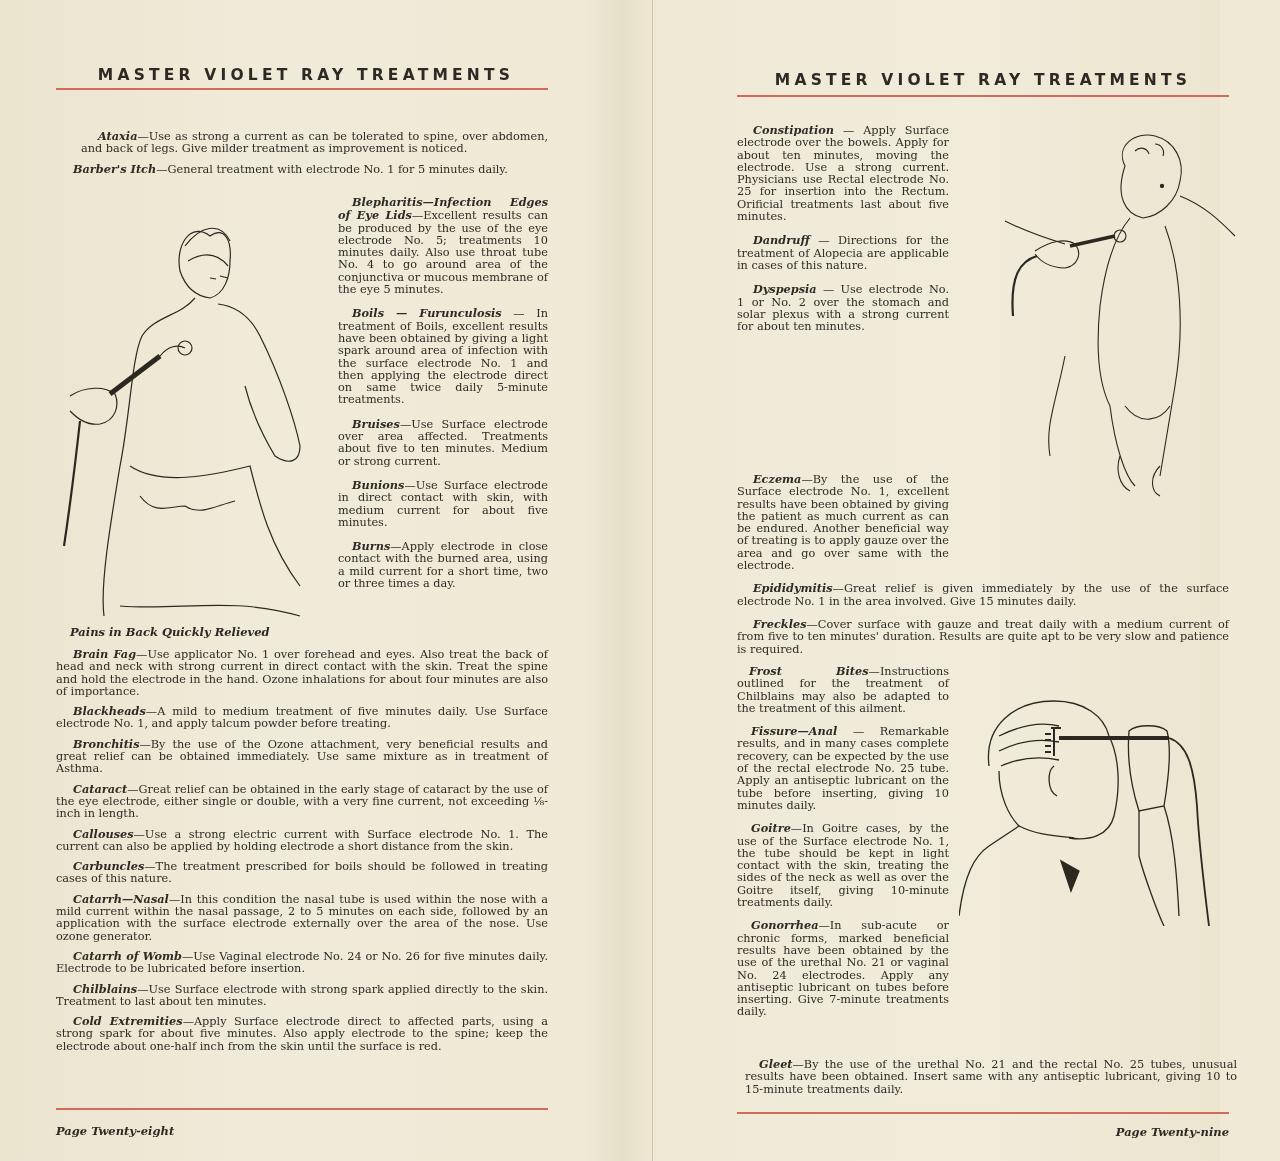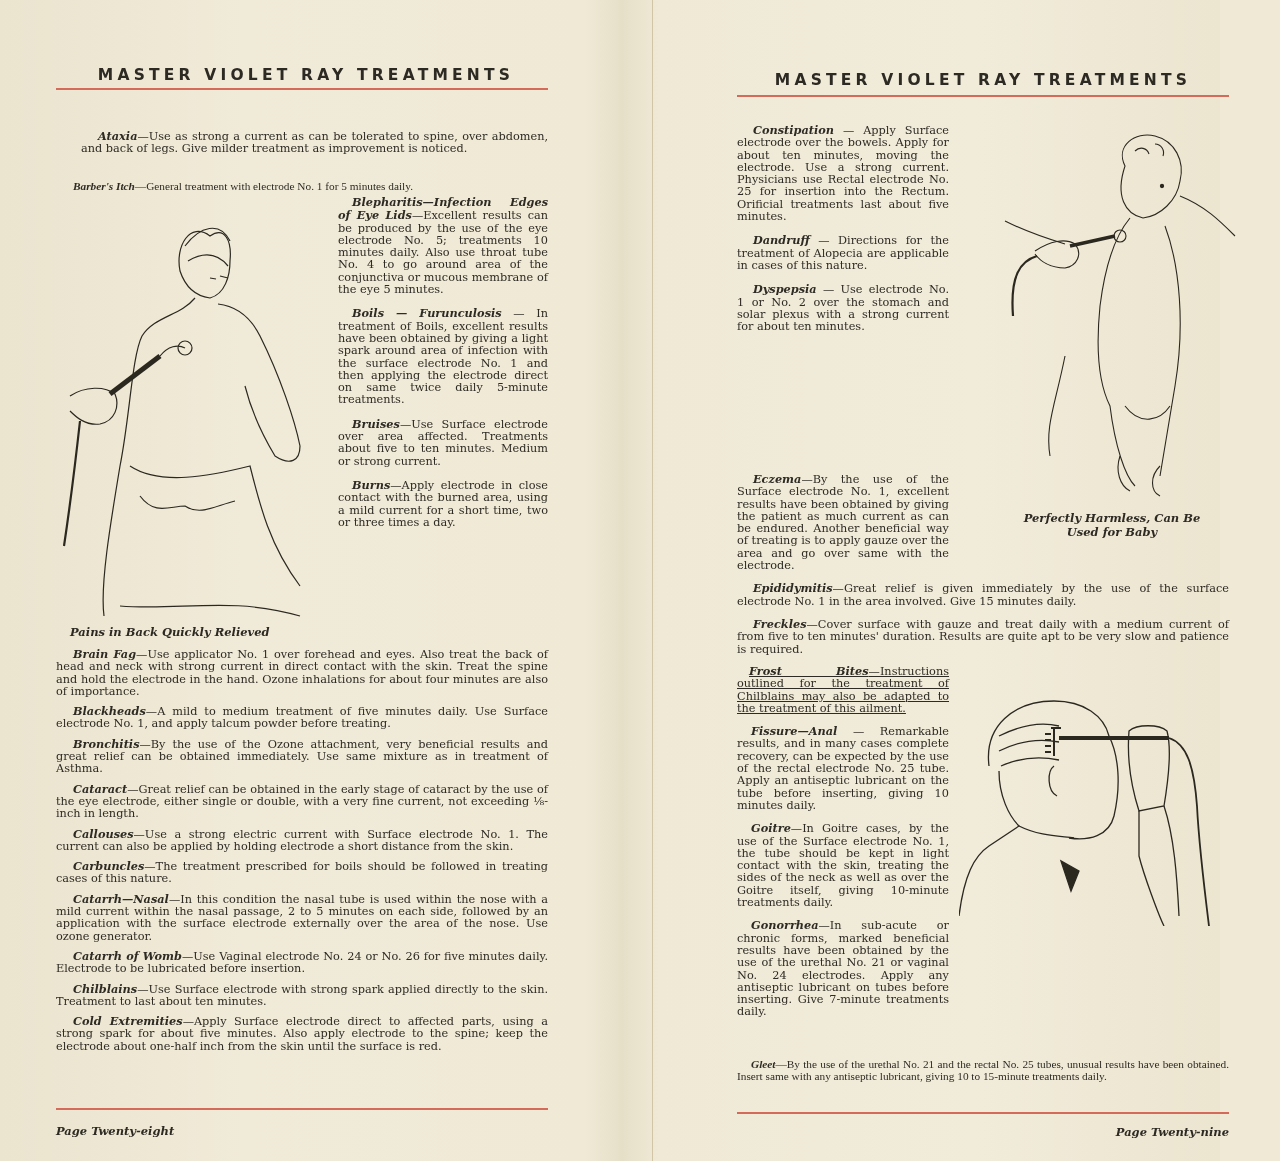--- a/index.html
+++ b/index.html
@@ -44,21 +44,21 @@
 
 <div class="spread">
   <div class="spine"></div>
 
   <div class="page left">
     <div class="running-head">MASTER VIOLET RAY TREATMENTS</div>
     <div class="head-rule"></div>
 
     <div class="block" style="top:130px; left:0; width:492px;">
       <p class="entry" style="text-indent:17px;margin-left:25px;"><span class="term">Ataxia</span><span>—Use as strong a current as can be tolerated to spine, over abdomen, and back of legs. Give milder treatment as improvement is noticed.</span></p>
-      <p class="entry" style="text-indent:17px; margin-top:24px;font-family:Liberation Serif, serif;"><span class="term">Barber's Itch</span><span>—General treatment with electrode No. 1 for 5 minutes daily.</span></p>
+      <p class="entry" style="text-indent:17px; margin-top:7px;"><span class="term">Barber's Itch</span><span>—General treatment with electrode No. 1 for 5 minutes daily.</span></p>
     </div>
 
     <div class="fig" style="left:4px; top:206px; width:270px; height:420px;">
       <svg width="270" height="420" viewBox="0 0 270 420" fill="none" stroke="#2b2820" stroke-width="1.2">
         <path d="M150 30 C130 15 115 40 120 65 C125 80 135 90 150 92 C165 88 170 70 170 55 C172 35 165 20 150 30 Z"></path>
         <path d="M125 40 C140 20 160 15 170 35"></path>
         <path d="M128 55 C145 45 158 48 168 60"></path>
         <path d="M160 70 l8 2 M150 72 l6 1"></path>
         <path d="M158 98 C175 100 190 110 200 130 C220 170 235 215 240 240 C240 255 230 260 215 250 C200 225 190 200 185 180"></path>
         <path d="M135 92 C120 110 95 110 82 130 C72 150 70 210 60 260 C50 320 40 380 44 410"></path>
@@ -71,20 +71,21 @@
         <circle cx="125" cy="142" r="7"></circle>
         <path d="M20 215 C15 260 10 300 4 340" stroke-width="2.2"></path>
       </svg>
     </div>
     <div class="caption" style="left:14px; top:625px; width:240px; text-align:left;">Pains in Back Quickly Relieved</div>
 
     <div class="block" style="top:196px; left:282px; width:210px;">
       <p class="entry" style="text-indent:14px;"><span class="term">Blepharitis—Infection Edges of Eye Lids</span><span>—Excellent results can be produced by the use of the eye electrode No. 5; treatments 10 minutes daily. Also use throat tube No. 4 to go around area of the conjunctiva or mucous membrane of the eye 5 minutes.</span></p>
       <p class="entry" style="text-indent:14px; margin-top:11px;"><span class="term">Boils — Furunculosis</span><span> — In treatment of Boils, excellent results have been obtained by giving a light spark around area of infection with the surface electrode No. 1 and then applying the electrode direct on same twice daily 5-minute treatments.</span></p>
       <p class="entry" style="text-indent:14px; margin-top:11px;"><span class="term">Bruises</span><span>—Use Surface electrode over area affected. Treatments about five to ten minutes. Medium or strong current.</span></p>
+      <p class="entry" style="text-indent:14px; margin-top:11px;"><span class="term">Bunions</span><span>—Use Surface electrode in direct contact with skin, with medium current for about five minutes.</span></p>
       <p class="entry" style="text-indent:14px; margin-top:11px;"><span class="term">Burns</span><span>—Apply electrode in close contact with the burned area, using a mild current for a short time, two or three times a day.</span></p>
     </div>
 
     <div class="block" style="top:648px; left:0; width:492px;">
       <p class="entry" style="text-indent:17px;"><span class="term">Brain Fag</span><span>—Use applicator No. 1 over forehead and eyes. Also treat the back of head and neck with strong current in direct contact with the skin. Treat the spine and hold the electrode in the hand. Ozone inhalations for about four minutes are also of importance.</span></p>
       <p class="entry" style="text-indent:17px; margin-top:7px;"><span class="term">Blackheads</span><span>—A mild to medium treatment of five minutes daily. Use Surface electrode No. 1, and apply talcum powder before treating.</span></p>
       <p class="entry" style="text-indent:17px; margin-top:7px;"><span class="term">Bronchitis</span><span>—By the use of the Ozone attachment, very beneficial results and great relief can be obtained immediately. Use same mixture as in treatment of Asthma.</span></p>
       <p class="entry" style="text-indent:17px; margin-top:7px;"><span class="term">Cataract</span><span>—Great relief can be obtained in the early stage of cataract by the use of the eye electrode, either single or double, with a very fine current, not exceeding ⅛-inch in length.</span></p>
       <p class="entry" style="text-indent:17px; margin-top:7px;"><span class="term">Callouses</span><span>—Use a strong electric current with Surface electrode No. 1. The current can also be applied by holding electrode a short distance from the skin.</span></p>
       <p class="entry" style="text-indent:17px; margin-top:7px;"><span class="term">Carbuncles</span><span>—The treatment prescribed for boils should be followed in treating cases of this nature.</span></p>
@@ -119,33 +120,29 @@
         <path d="M160 280 C175 300 195 295 205 280"></path>
         <path d="M155 330 C150 345 155 360 165 365 M195 340 C185 350 185 365 195 370"></path>
         <path d="M40 95 C60 105 80 112 100 118"></path>
         <path d="M70 125 C85 115 100 112 110 118 C118 128 112 140 100 142 C85 142 75 135 70 128"></path>
         <path d="M105 120 L150 110" stroke-width="3.5"></path>
         <circle cx="155" cy="110" r="6"></circle>
         <path d="M72 130 C55 135 45 150 48 190" stroke-width="2.2"></path>
         <path d="M100 230 C90 280 80 300 85 330"></path>
       </svg>
     </div>
-    <div class="caption" style="left:260px; top:511px; width:230px;">
-      <div>Perfectly Harmless, Can Be</div>
-      <div>Used for Baby</div>
-    </div>
 
     <div class="block" style="top:473px; left:0; width:492px;">
       <p class="entry" style="text-indent:16px; width:212px;"><span class="term">Eczema</span><span>—By the use of the Surface electrode No. 1, excellent results have been obtained by giving the patient as much current as can be endured. Another beneficial way of treating is to apply gauze over the area and go over same with the electrode.</span></p>
       <p class="entry" style="text-indent:16px; margin-top:10px;"><span class="term">Epididymitis</span><span>—Great relief is given immediately by the use of the surface electrode No. 1 in the area involved. Give 15 minutes daily.</span></p>
       <p class="entry" style="text-indent:16px; margin-top:10px;"><span class="term">Freckles</span><span>—Cover surface with gauze and treat daily with a medium current of from five to ten minutes' duration. Results are quite apt to be very slow and patience is required.</span></p>
     </div>
 
     <div class="block" style="top:665px; left:0; width:212px;">
-      <p class="entry" style="text-indent:12px;text-decoration:underline;"><span class="term">Frost Bites</span><span>—Instructions outlined for the treatment of Chilblains may also be adapted to the treatment of this ailment.</span></p>
+      <p class="entry" style="text-indent:12px;"><span class="term">Frost Bites</span><span>—Instructions outlined for the treatment of Chilblains may also be adapted to the treatment of this ailment.</span></p>
       <p class="entry" style="text-indent:14px; margin-top:10px;"><span class="term">Fissure—Anal</span><span> — Remarkable results, and in many cases complete recovery, can be expected by the use of the rectal electrode No. 25 tube. Apply an antiseptic lubricant on the tube before inserting, giving 10 minutes daily.</span></p>
       <p class="entry" style="text-indent:14px; margin-top:10px;"><span class="term">Goitre</span><span>—In Goitre cases, by the use of the Surface electrode No. 1, the tube should be kept in light contact with the skin, treating the sides of the neck as well as over the Goitre itself, giving 10-minute treatments daily.</span></p>
       <p class="entry" style="text-indent:14px; margin-top:10px;"><span class="term">Gonorrhea</span><span>—In sub-acute or chronic forms, marked beneficial results have been obtained by the use of the urethal No. 21 or vaginal No. 24 electrodes. Apply any antiseptic lubricant on tubes before inserting. Give 7-minute treatments daily.</span></p>
     </div>
 
     <div class="fig" style="left:222px; top:676px; width:270px; height:250px;">
       <svg width="270" height="250" viewBox="0 0 270 250" fill="none" stroke="#2b2820" stroke-width="1.3">
         <path d="M30 90 C25 50 55 25 95 25 C125 25 145 40 150 60"></path>
         <path d="M40 60 C60 50 80 45 100 50 M40 75 C60 65 80 62 100 66 M42 90 C60 82 80 80 100 84"></path>
         <path d="M150 60 C160 80 162 110 155 140 C150 160 130 165 110 162"></path>
@@ -154,20 +151,20 @@
         <path d="M60 150 C80 160 100 160 115 162"></path>
         <path d="M95 52 L95 80 M92 52 l10 0 M92 58 l-6 0 M92 64 l-6 0 M92 70 l-6 0 M92 76 l-6 0" stroke-width="2"></path>
         <path d="M100 62 L210 62" stroke-width="4"></path>
         <path d="M170 55 C178 48 200 48 208 55 C212 70 210 100 205 130 L180 135 C172 110 168 80 170 55 Z"></path>
         <path d="M180 135 L180 180 C185 200 200 240 205 250 M205 130 C215 160 218 200 220 240"></path>
         <path d="M210 62 C228 68 235 90 238 130 C240 170 245 210 250 250" stroke-width="1.8"></path>
         <path d="M102 185 L112 215 L120 195 Z" fill="#2b2820"></path>
       </svg>
     </div>
 
-    <div class="block" style="top:1058px; left:0; width:492px;font-family:Liberation Serif, serif;">
+    <div class="block" style="top:1058px; left:8px; width:492px;">
       <p class="entry" style="text-indent:14px;"><span class="term">Gleet</span><span>—By the use of the urethal No. 21 and the rectal No. 25 tubes, unusual results have been obtained. Insert same with any antiseptic lubricant, giving 10 to 15-minute treatments daily.</span></p>
     </div>
 
     <div class="foot-rule"></div>
     <div class="folio">Page Twenty-nine</div>
   </div>
 </div>
 
 </body></html>

